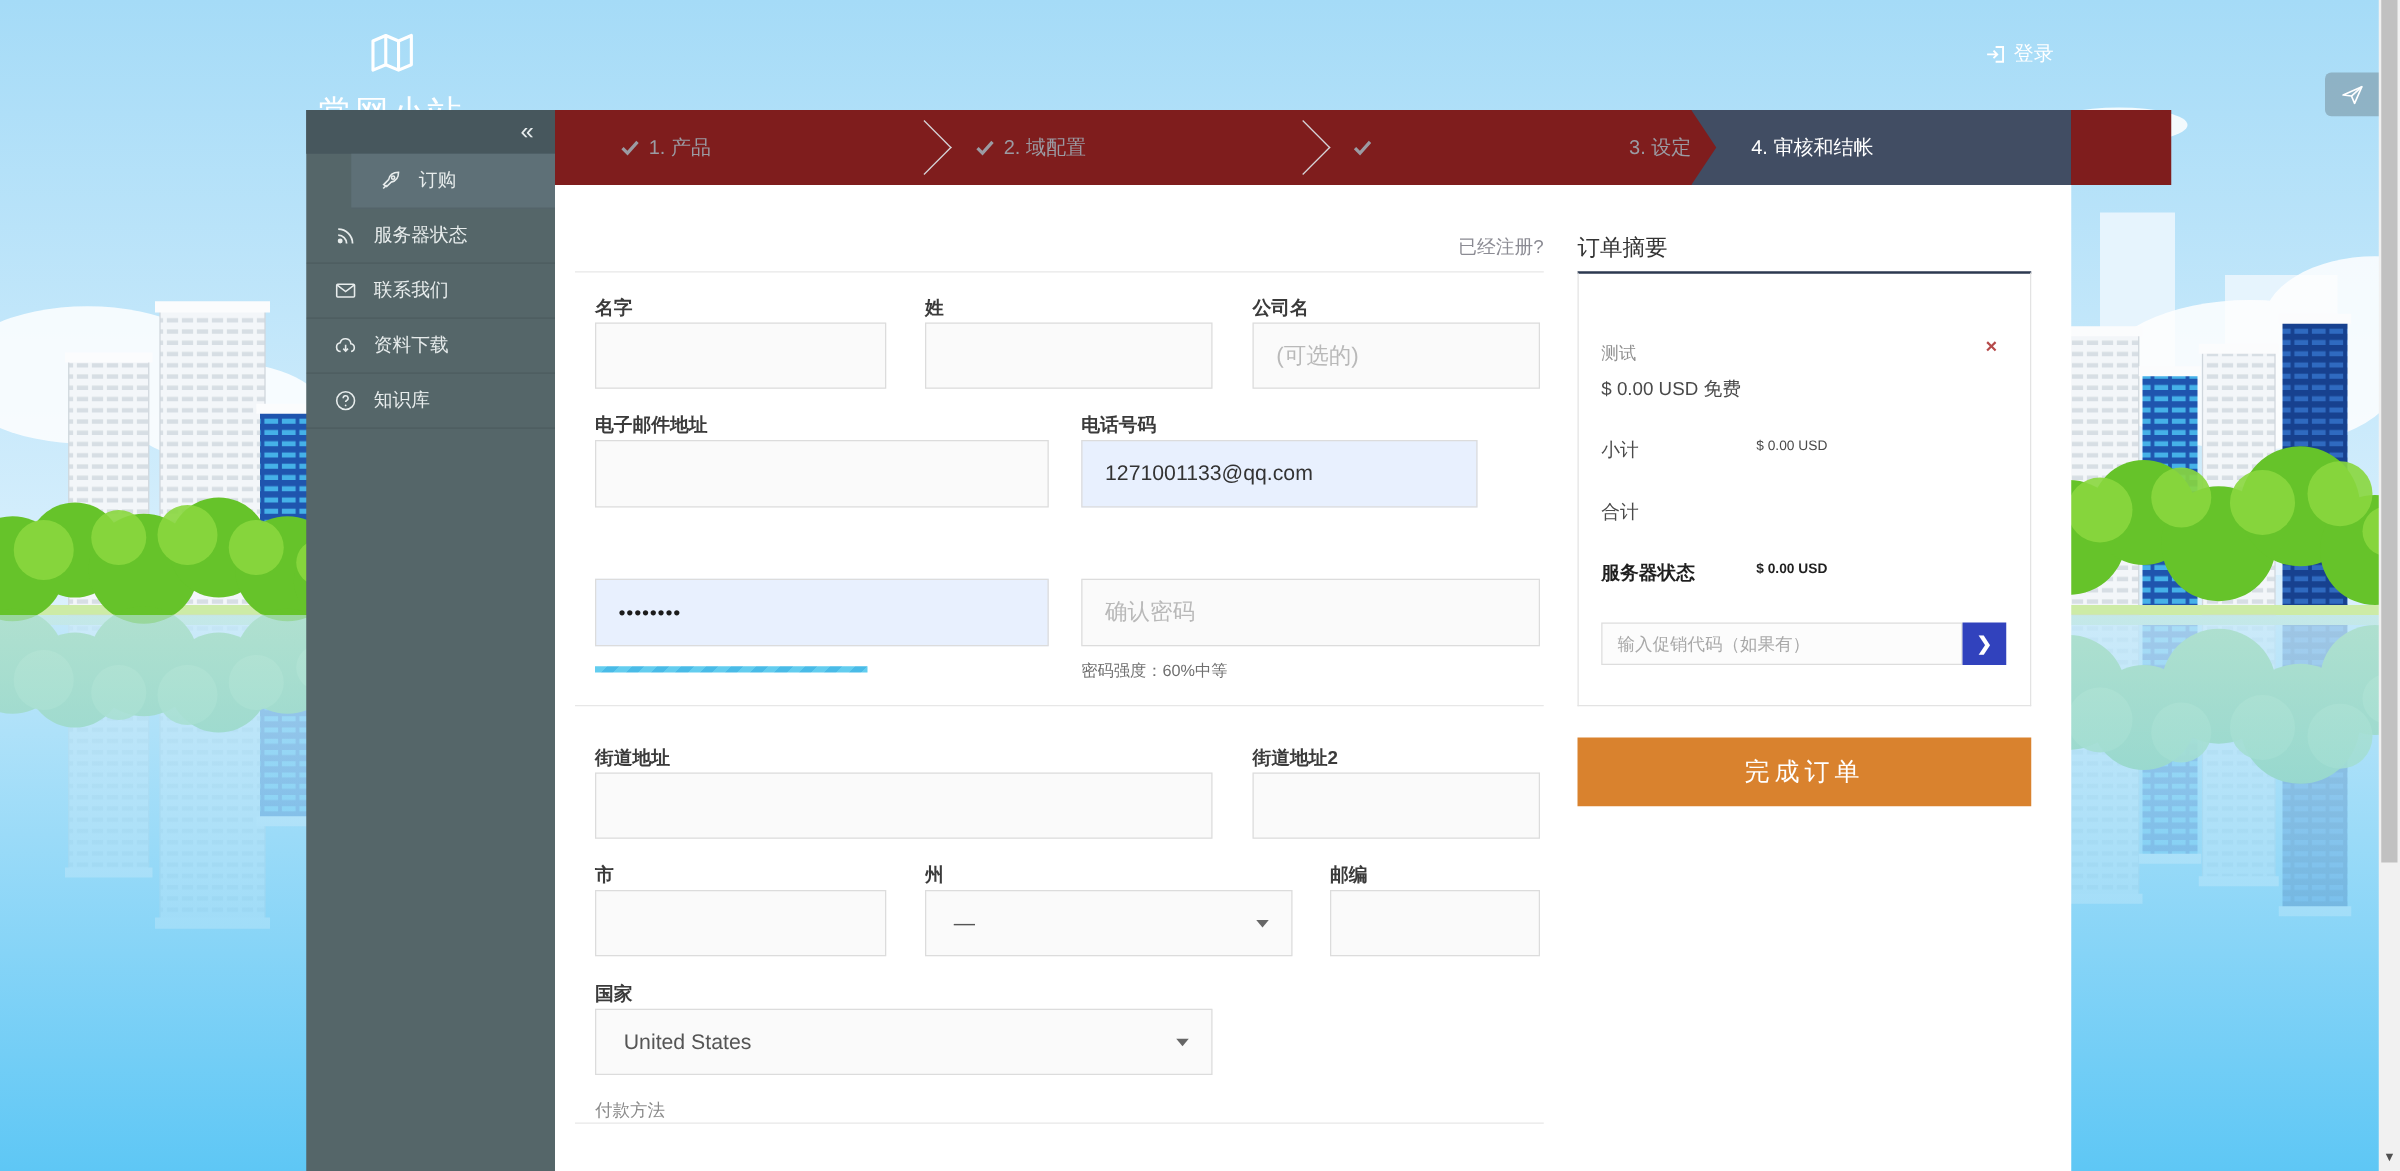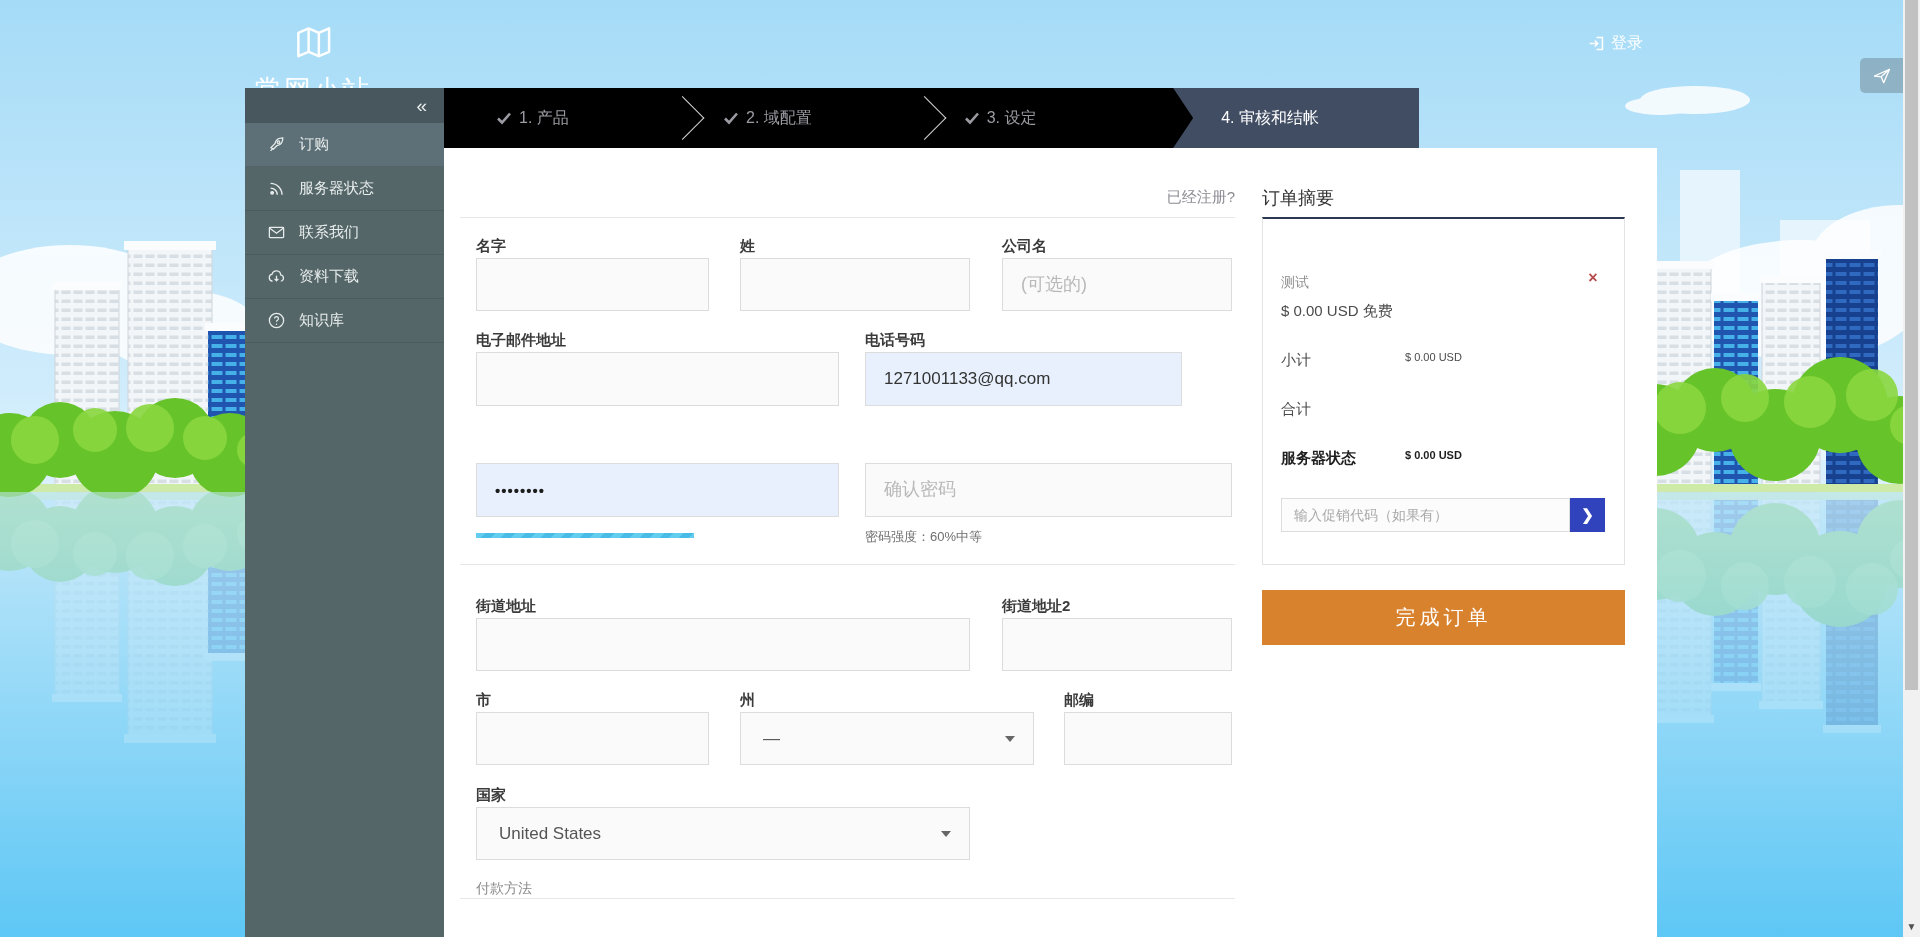--- a/index.html
+++ b/index.html
@@ -16,29 +16,29 @@
   .brand-title{font-size:27px;letter-spacing:2px;}
   .login-link{left:1588px;top:33px;display:flex;align-items:center;gap:6px;color:#fff;font-size:16px;cursor:pointer;}
   .plane-widget{left:1860px;top:58px;width:44px;height:35px;background:rgba(125,152,166,.62);
     border-radius:5px 0 0 5px;display:flex;align-items:center;justify-content:center;cursor:pointer;}
   
   .sidebar{left:245px;top:88px;width:199px;height:849px;background:#556669;}
   .sidebar-head{height:35px;background:#47575d;display:flex;align-items:center;justify-content:flex-end;
     padding-right:17px;color:#e8edee;font-size:19px;cursor:pointer;}
   .side-item{height:43px;display:flex;align-items:center;gap:13px;padding-left:22px;
     border-bottom:1px solid rgba(0,0,0,.10);color:#e7ecec;font-size:15px;cursor:pointer;}
-  .side-item.active{background:#5e7077;}
+  .side-item.active{background:#5e7077;margin-left:36px;}
   .side-item svg{flex:0 0 auto;}
   
-  .steps{left:444px;top:88px;width:975px;height:60px;background:#000000;display:flex;}
+  .steps{left:444px;top:88px;width:1293px;height:60px;background:#7f1d1d;display:flex;}
   .step{position:relative;height:60px;display:flex;align-items:center;gap:7px;
     color:#9b9ba3;font-size:16px;box-sizing:border-box;}
   .step1{width:303px;padding-left:52px;}
   .step2{width:303px;padding-left:33px;}
-  .step3{width:303px;padding-left:32px;}
+  .step3{width:303px;padding-left:32px;justify-content:space-between;}
   .step4{width:304px;padding-left:48px;background:#414d63;color:#fff;
     clip-path:polygon(0 0,20px 50%,0 100%,100% 100%,100% 0);}
   .chev{position:absolute;right:0;top:50%;width:30px;height:30px;
     border-top:1px solid #d6d6da;border-right:1px solid #d6d6da;
     transform:translate(8px,-50%) rotate(45deg) ;}
   
   .content{left:444px;top:148px;width:1213px;height:789px;background:#fff;}
   .reg-link{left:1145px;top:188px;width:90px;text-align:right;color:#8b8b93;font-size:15px;cursor:pointer;}
   .hr{height:1px;background:#e7e7e7;}
   .flabel{font-size:15px;font-weight:bold;color:#3b3b3b;}

